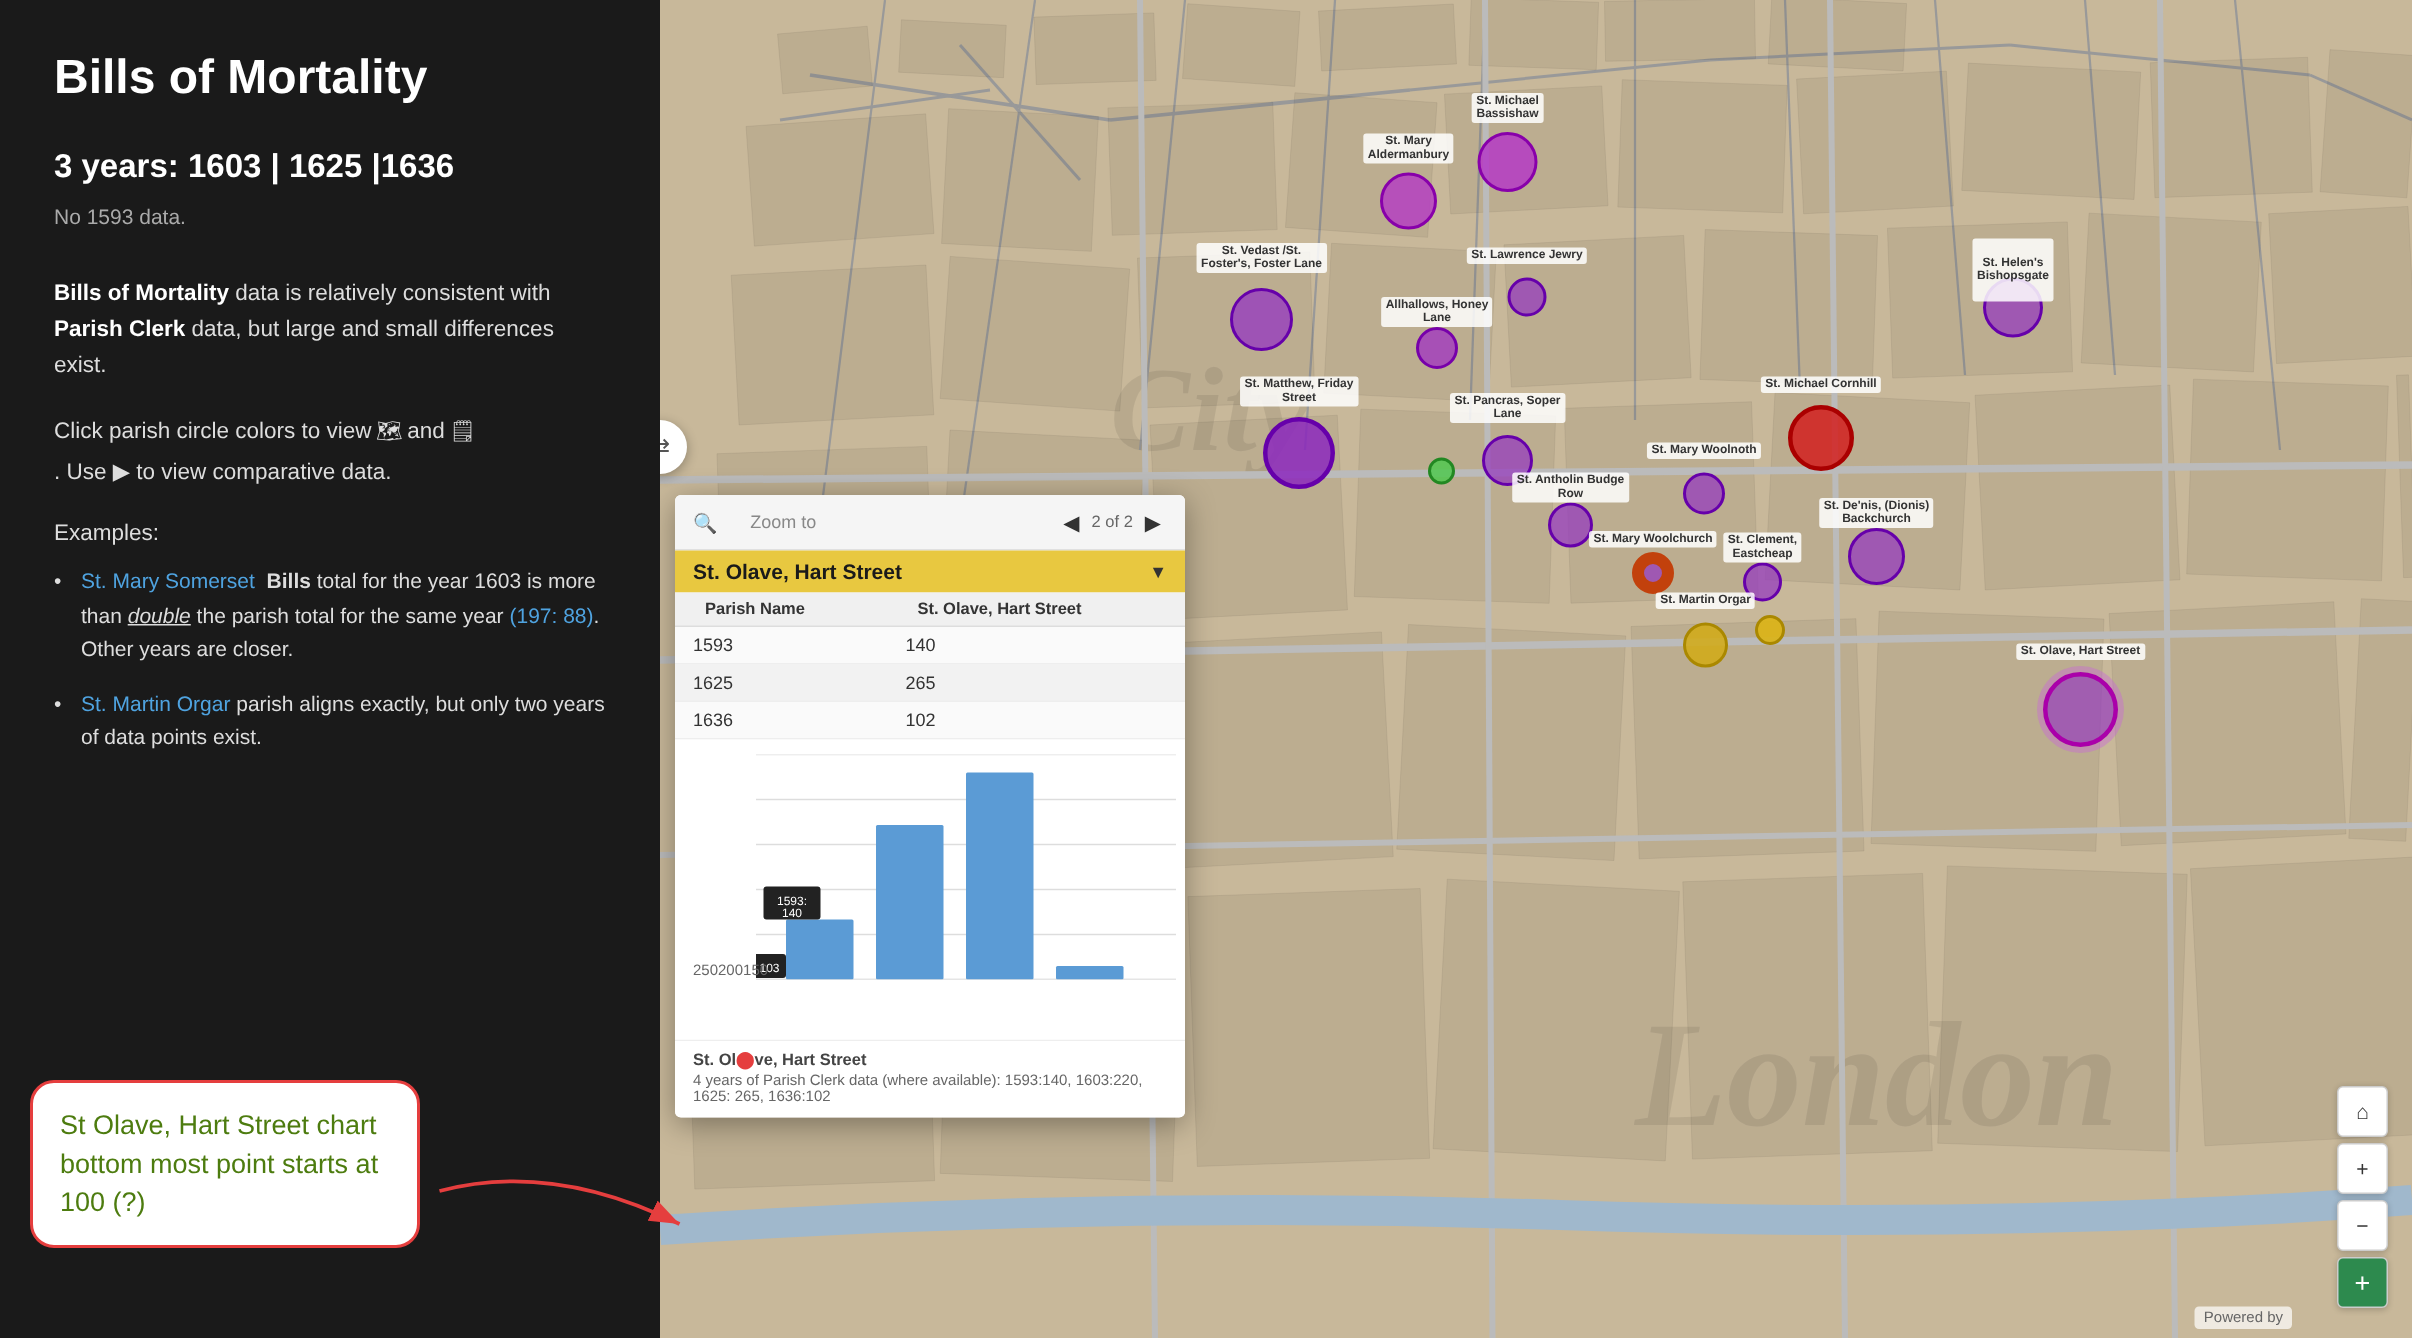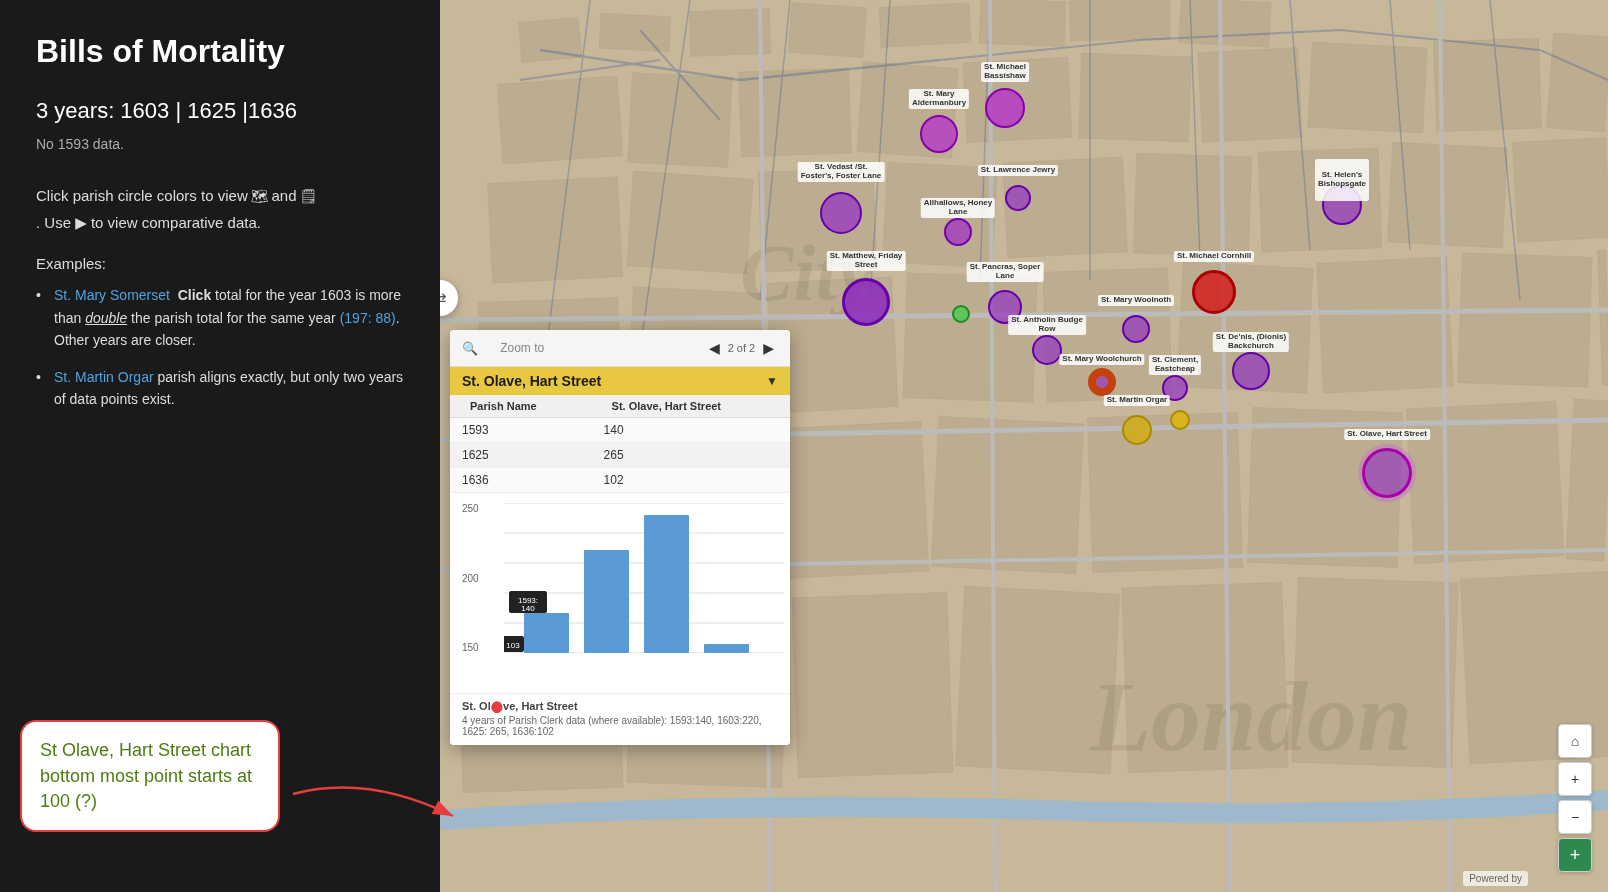--- a/index.html
+++ b/index.html
@@ -35,21 +35,21 @@
     }
 
     .years-label {
       font-size: 22px;
       font-weight: 400;
       color: #ffffff;
       margin-bottom: 12px;
     }
 
     .years-label span {
-      font-weight: 400;
+      font-weight: 700;
     }
 
     .no-data {
       font-size: 14px;
       color: #aaaaaa;
       margin-bottom: 32px;
     }
 
     .description {
       font-size: 15px;
@@ -380,35 +380,38 @@
 
 <div class="left-panel">
   <h1 class="app-title">Bills of Mortality</h1>
 
   <div class="years-label">
     <span>3 years: 1603 | 1625 |1636</span>
   </div>
 
   <div class="no-data">No 1593 data.</div>
 
+  <div class="description">
+    <strong>Bills of Mortality</strong><span> data is relatively consistent with </span><strong>Parish Clerk</strong><span> data, but large and small differences exist.</span>
+  </div>
 
   <div class="click-info">
     <span>Click parish circle colors to view</span>
     <span style="font-size:14px;">🗺</span>
     <span>and</span>
     <span style="font-size:14px;">🗒</span>
     <span>. Use ▶ to view comparative data.</span>
   </div>
 
   <div class="examples-label">Examples:</div>
 
   <ul class="examples-list">
     <li>
       <a class="link" href="#">St. Mary Somerset</a>
-      &nbsp;<strong>Click</strong> total for the year 1603 is more than <em>double</em> the parish total for the same year
+      &nbsp;<strong>Bills</strong> total for the year 1603 is more than <em>double</em> the parish total for the same year
       <span class="muted">(197: 88)</span>. Other years are closer.
     </li>
     <li>
       <a class="link" href="#">St. Martin Orgar</a>
       <span> parish aligns exactly, but only two years of data points exist.</span>
     </li>
   </ul>
 
   <div class="annotation-box">
     <span>St Olave, Hart Street chart bottom most point starts at 100 (?)</span>
@@ -633,21 +636,21 @@
         <tr>
           <td>1636</td>
           <td>102</td>
         </tr>
       </tbody>
     </table>
 
     <div class="popup-chart">
       <div style="position:relative;height:170px;padding-left:42px;padding-bottom:20px;">
 
-        <div style="position:absolute;left:0;top:0;height:150px;display:flex;flex-direction:column;justify-content:space-between;align-items:flex-end;padding-right:4px;">
+        <div style="position:absolute;left:0;top:0;height:150px;display:flex;flex-direction:row;justify-content:space-between;align-items:flex-end;padding-right:4px;">
           <span style="font-size:10px;color:#666;">250</span>
           <span style="font-size:10px;color:#666;">200</span>
           <span style="font-size:10px;color:#666;">150</span>
         </div>
 
         <svg width="280" height="150" viewBox="0 0 280 150" style="display:block;">
 
           <line x1="0" y1="0" x2="280" y2="0" stroke="#ddd" stroke-width="1"></line>
           <line x1="0" y1="30" x2="280" y2="30" stroke="#ddd" stroke-width="1"></line>
           <line x1="0" y1="60" x2="280" y2="60" stroke="#ddd" stroke-width="1"></line>

